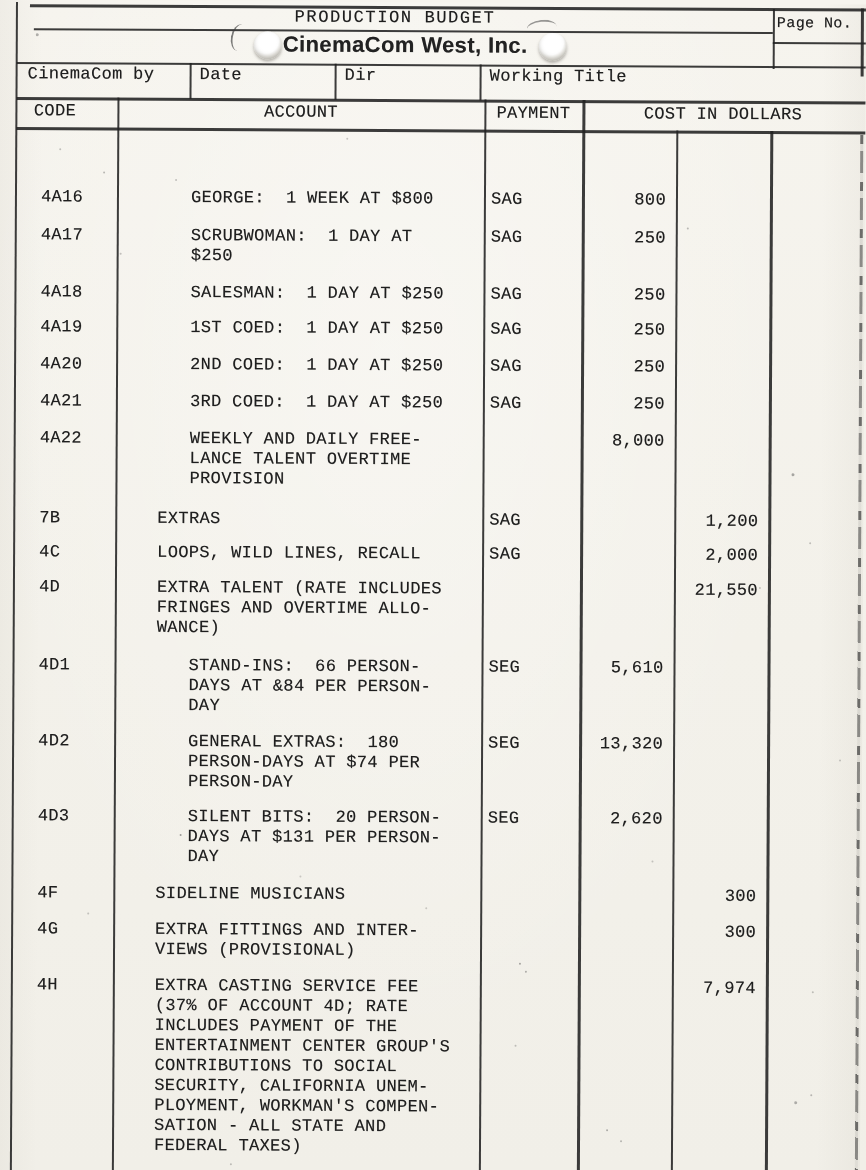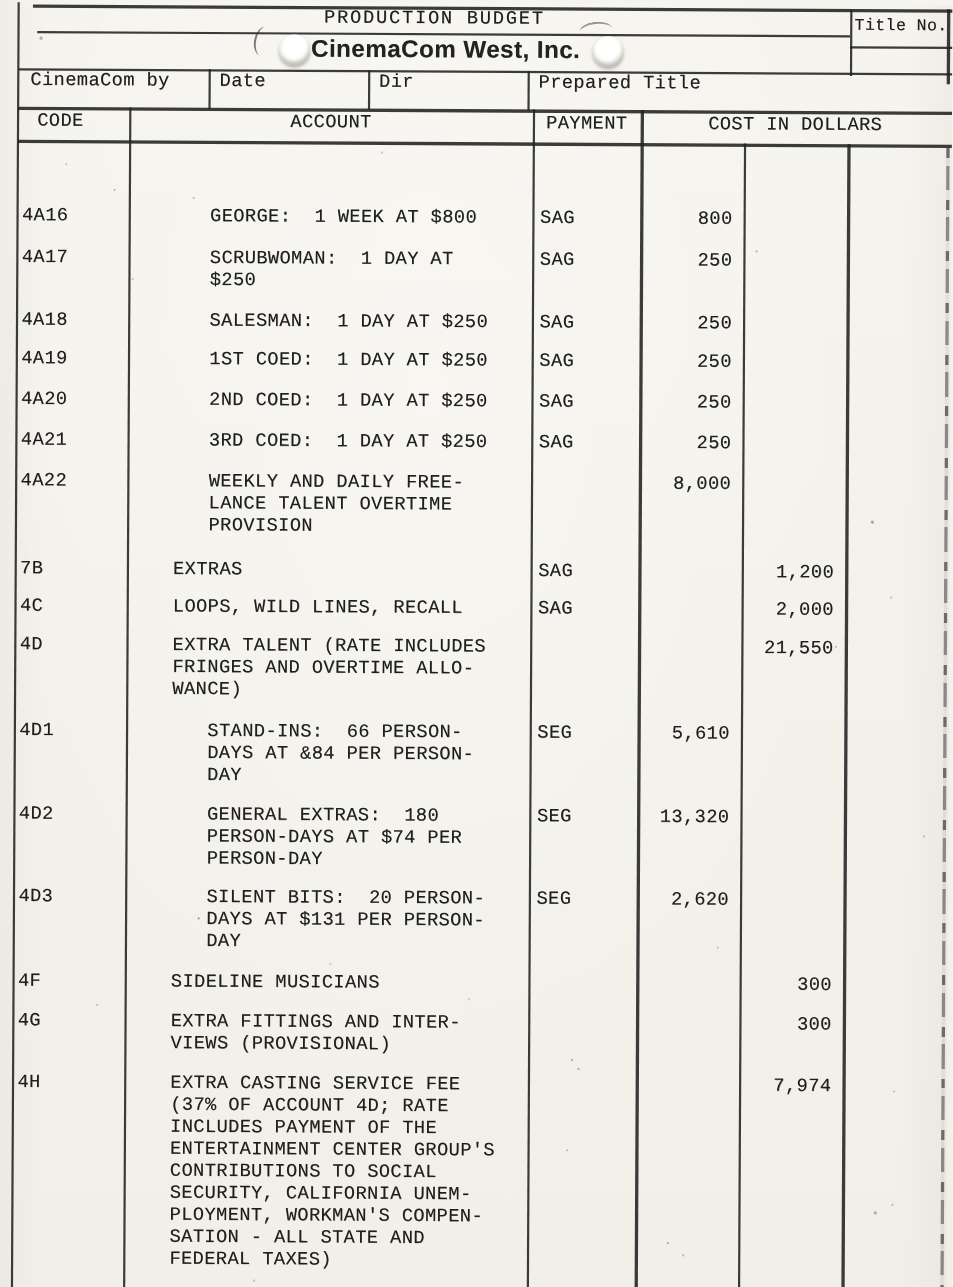--- a/index.html
+++ b/index.html
@@ -41,21 +41,21 @@
   .hole{
     position:absolute;width:28px;height:28px;border-radius:50%;
     background:radial-gradient(circle at 42% 32%, #ffffff 0 52%, #efede8 68%, #b8b5ae 100%);
     box-shadow:0 2px 3px rgba(125,122,114,.55), inset 0 -3px 4px rgba(140,137,128,.45);
   }
   .arc{position:absolute;border-radius:50%;opacity:.65;}
   #arc-left{left:231px;top:23px;width:16px;height:27px;border-left:2px solid #3a3a3a;transform:rotate(10deg);}
   #arc-right{left:527px;top:17px;width:30px;height:14px;border-top:2px solid #3a3a3a;transform:rotate(-6deg);opacity:.5;}
   
   .row{position:absolute;left:0;width:866px;font-size:17px;line-height:20px;}
-  .row .code{position:absolute;left:21px;top:0;white-space:pre;}
+  .row .code{position:absolute;left:42px;top:0;white-space:pre;}
   .row .acct{position:absolute;top:0;}
   .row .acct div{white-space:pre;}
   .row .src{position:absolute;left:492px;top:0;white-space:pre;}
   .row .cost{position:absolute;top:0;text-align:right;white-space:pre;}
   .row .cost.c1{left:583px;width:84px;}
   .row .cost.c2{left:677px;width:84px;}
   
   #right-edge{
     position:absolute;left:861px;top:130px;width:3px;height:1040px;opacity:.75;
     background:repeating-linear-gradient(180deg,
@@ -85,32 +85,32 @@
   <div class="ln" style="left:335px;top:62px;width:2px;height:36px"></div>
   <div class="ln" style="left:480px;top:62px;width:2px;height:36px"></div>
   <div class="ln" style="left:118px;top:97px;width:2px;height:1073px"></div>
   <div class="ln" style="left:485px;top:97px;width:2px;height:1073px"></div>
   <div class="ln" style="left:583px;top:97px;width:3px;height:1073px"></div>
   <div class="ln" style="left:677px;top:127px;width:2px;height:1043px"></div>
   <div class="ln" style="left:771px;top:127px;width:3px;height:1043px"></div>
   <div id="right-edge"></div>
 
   <div class="lbl tw center" id="form-title">PRODUCTION BUDGET</div>
-  <div class="lbl tw" id="pageno">Title No.</div>
+  <div class="lbl tw" id="pageno">Page No.</div>
   <div id="company">CinemaCom West, Inc.</div>
 
   <div class="hole" style="left:254px;top:30px"></div>
   <div class="hole" style="left:539px;top:30px"></div>
   <div class="arc" id="arc-left"></div>
   <div class="arc" id="arc-right"></div>
 
   <div class="lbl tw fieldlbl" style="left:28px">CinemaCom by</div>
   <div class="lbl tw fieldlbl" style="left:200px">Date</div>
   <div class="lbl tw fieldlbl" style="left:345px">Dir</div>
-  <div class="lbl tw fieldlbl" style="left:490px">Prepared Title</div>
+  <div class="lbl tw fieldlbl" style="left:490px">Working Title</div>
 
   <div class="lbl tw colhdr center" style="left:17px;width:77px">CODE</div>
   <div class="lbl tw colhdr center" style="left:118px;width:367px">ACCOUNT</div>
   <div class="lbl tw colhdr center" style="left:485px;width:98px">PAYMENT</div>
   <div class="lbl tw colhdr center" style="left:583px;width:281px">COST IN DOLLARS</div>
 
   <div class="row tw" style="top: 187px;">
     <span class="code">4A16</span>
     <div class="acct" style="left: 192px;">
         <div>GEORGE:  1 WEEK AT $800</div>

